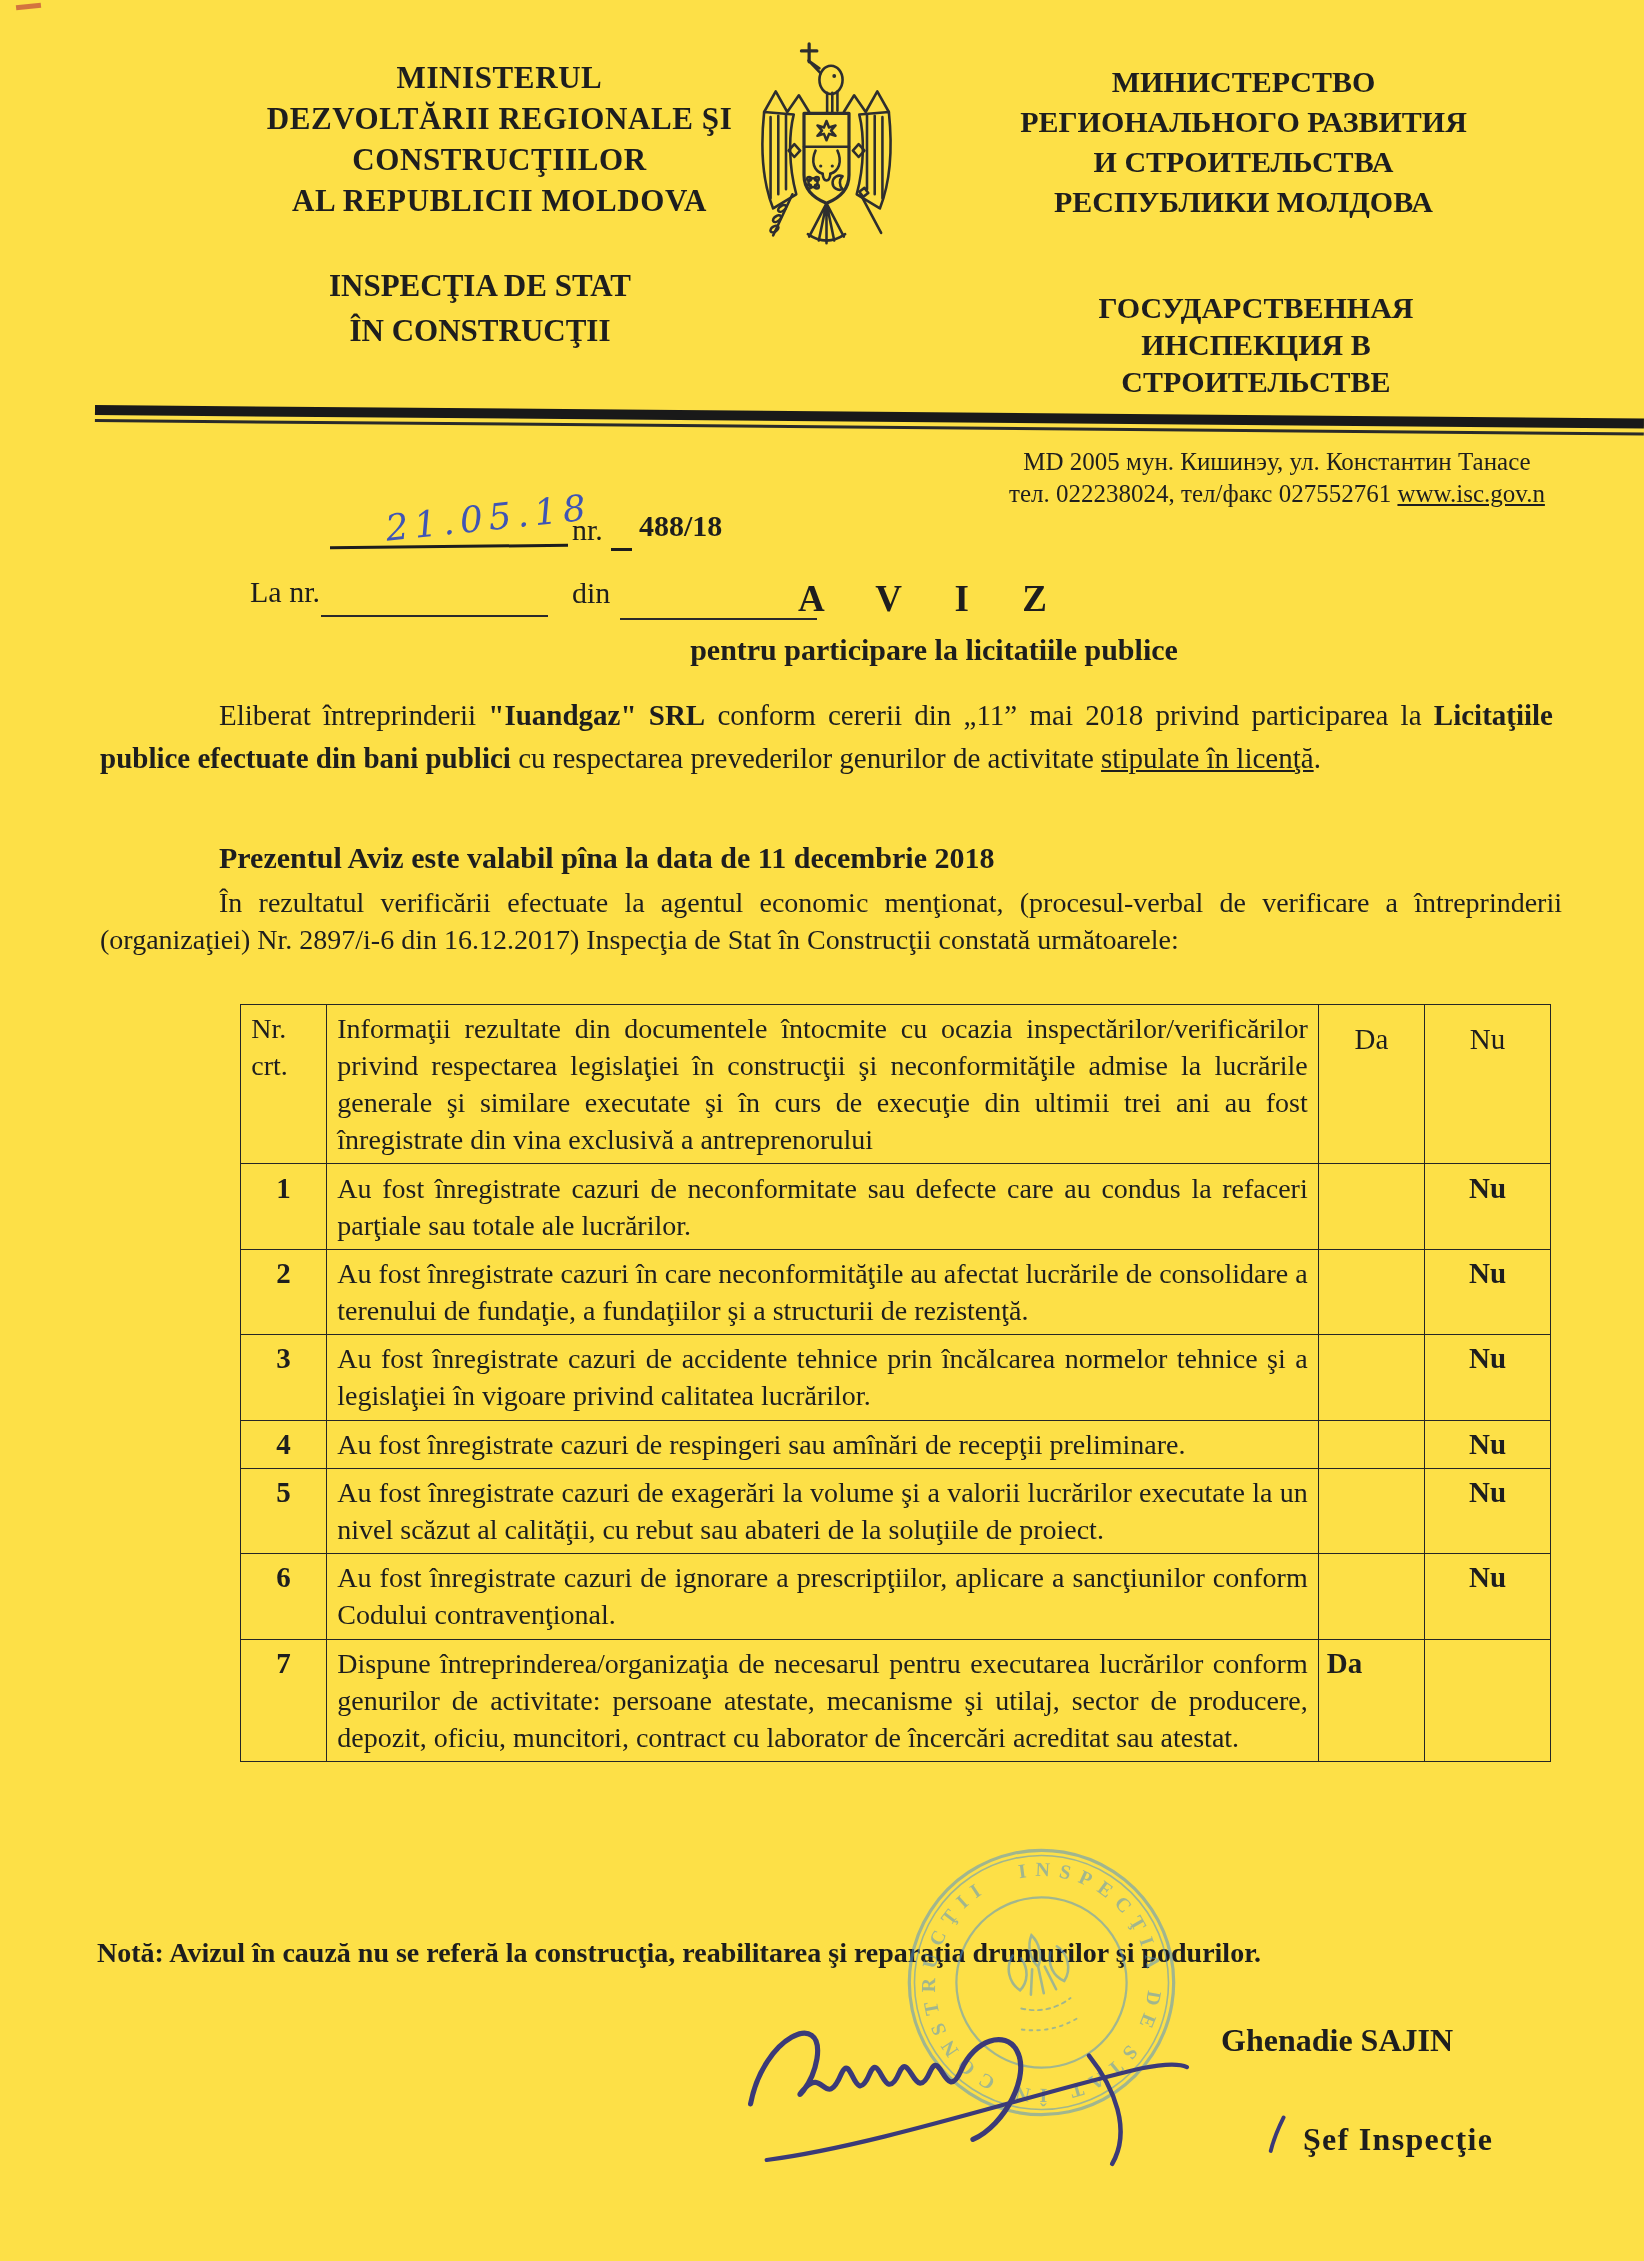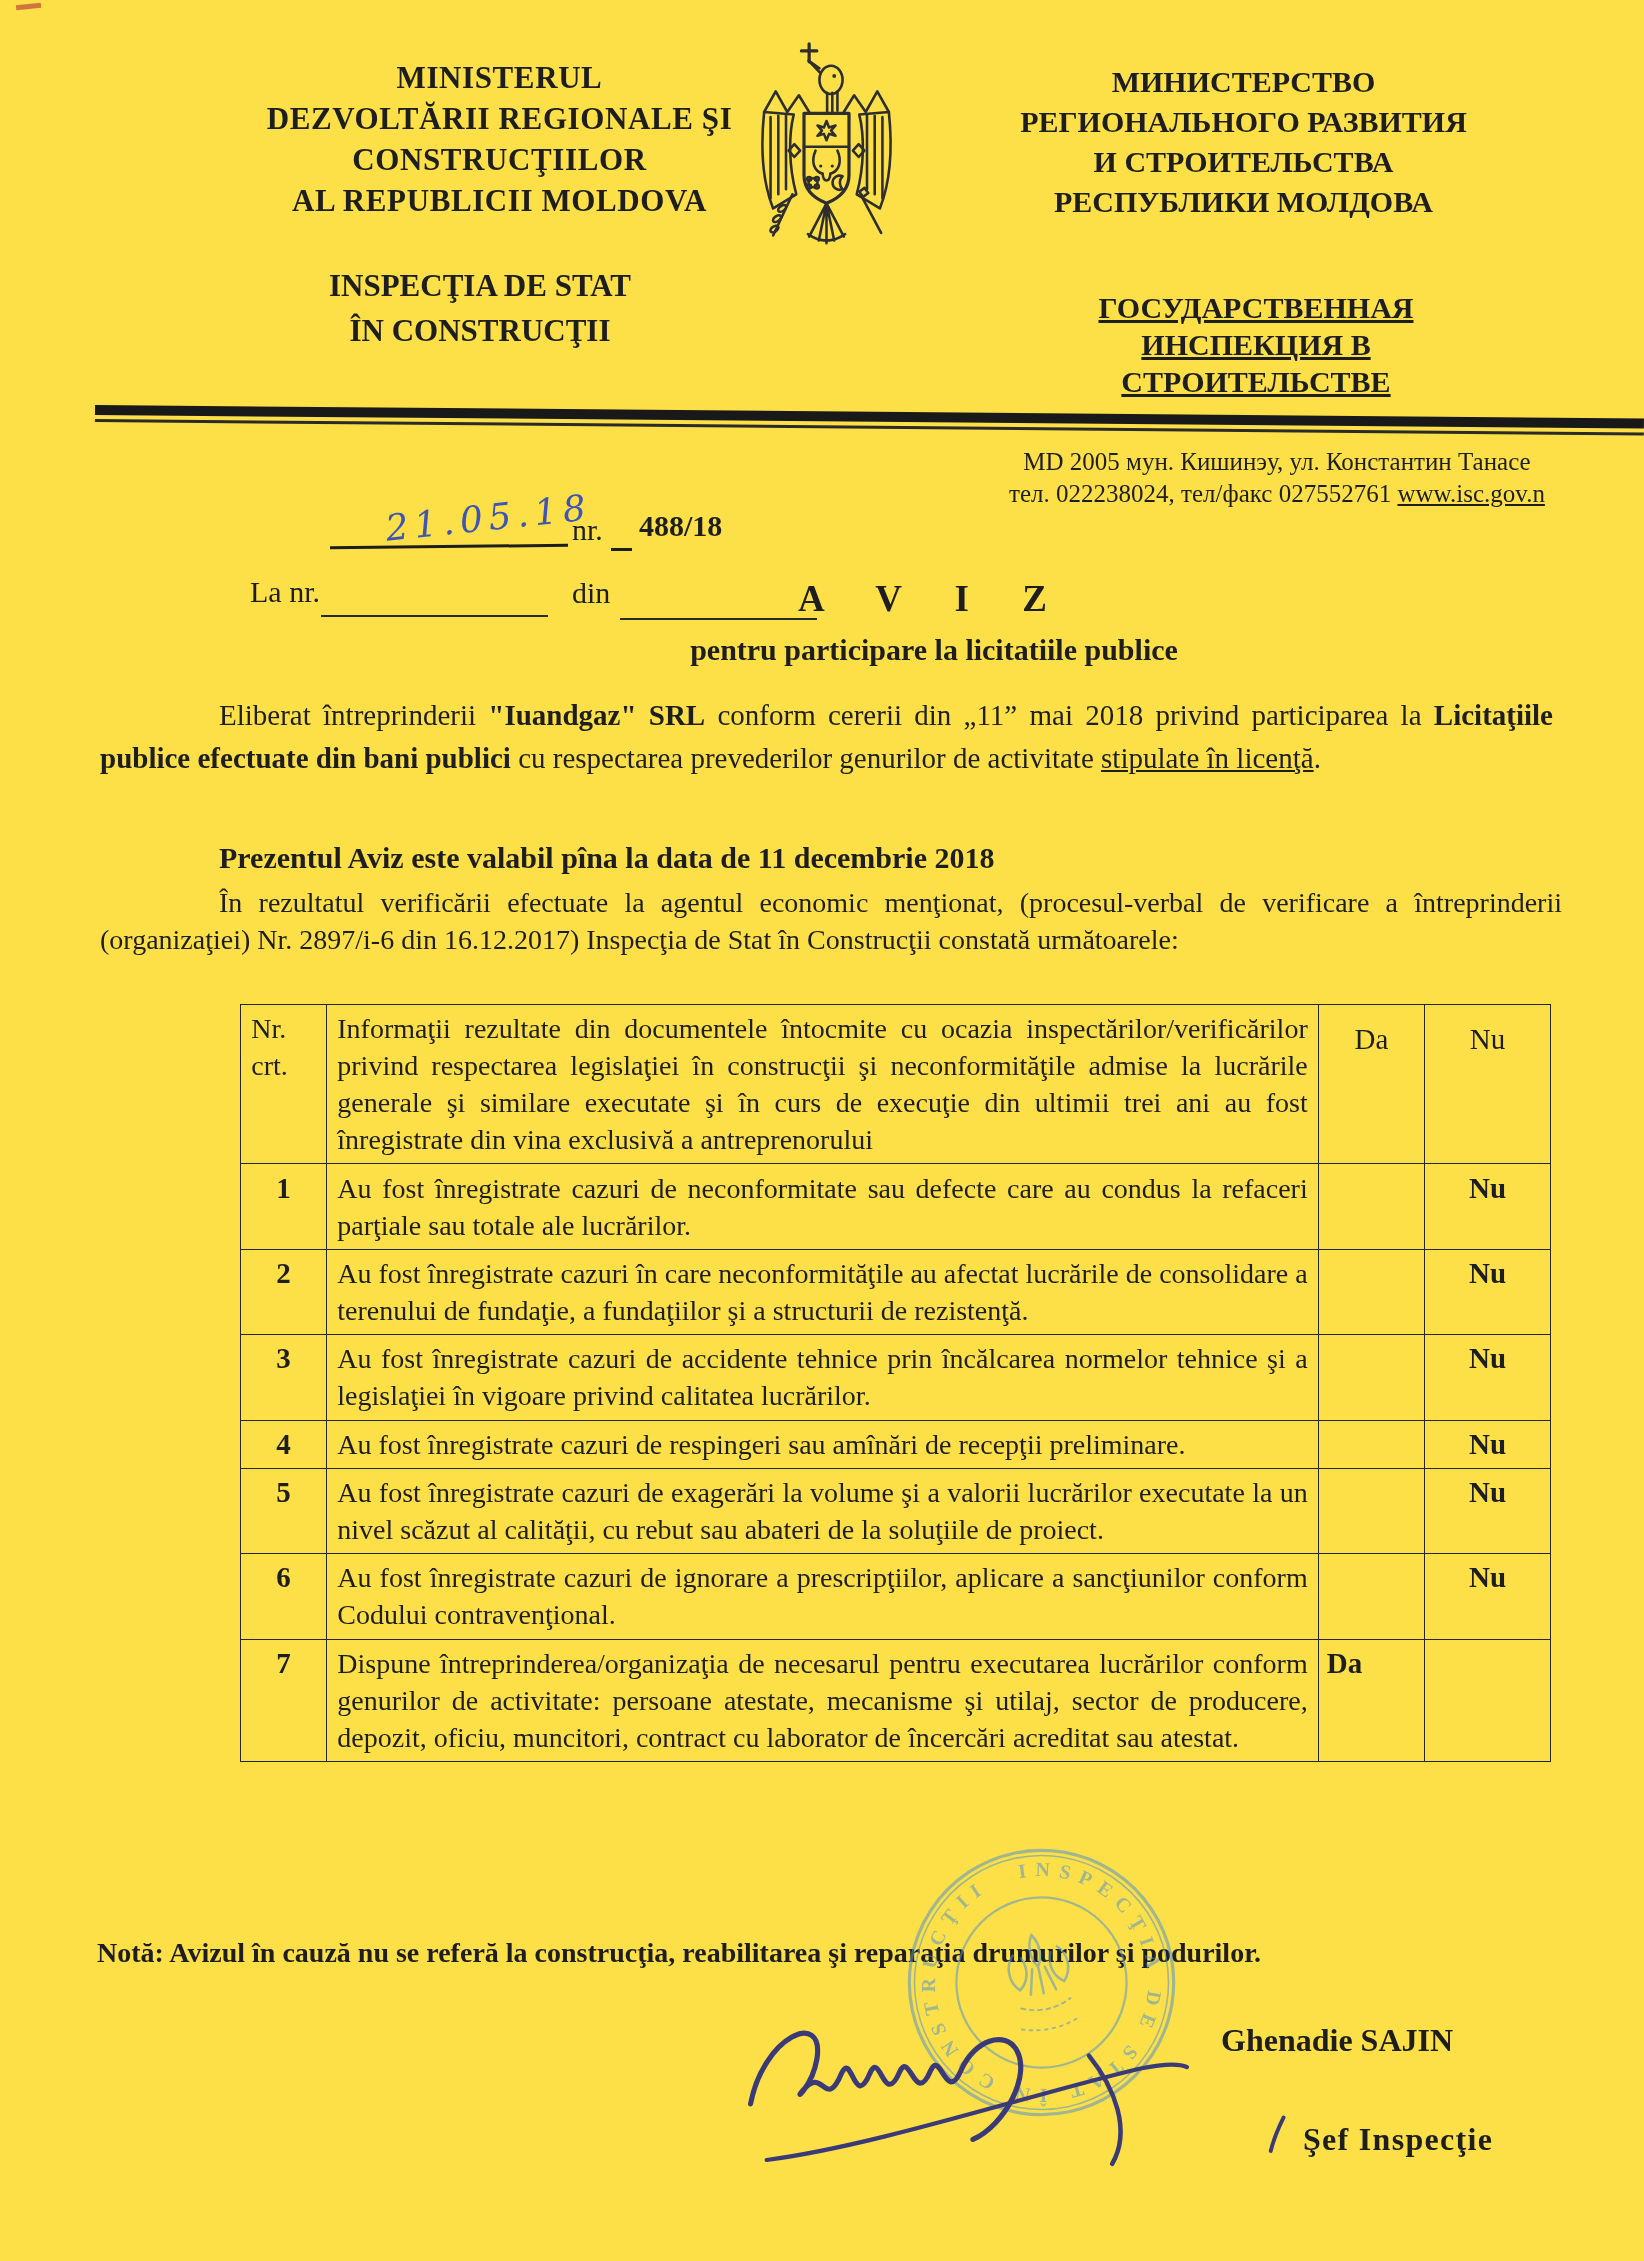--- a/index.html
+++ b/index.html
@@ -15,21 +15,21 @@
   .abs{position:absolute;}
   .ctr{text-align:center;}
 
   
   .red-mark{left:15.5px;top:3.9px;width:24.5px;height:4.5px;background:#c4503c;opacity:.75;transform:rotate(-6deg);}
 
   
   .hdr-left-ministry{left:129px;top:57px;width:741px;font-size:31px;line-height:41px;font-weight:bold;letter-spacing:0.6px;}
   .hdr-left-inspection{left:129px;top:263px;width:702px;font-size:31px;line-height:45px;font-weight:bold;}
   .hdr-right-ministry{left:902px;top:62px;width:683px;font-size:30px;line-height:40px;font-weight:bold;}
-  .hdr-right-inspection{left:918px;top:289px;width:676px;font-size:30px;line-height:37px;font-weight:bold;text-decoration:underline;}
+  .hdr-right-inspection{left:918px;top:289px;width:676px;font-size:30px;line-height:37px;font-weight:bold;}
   .emblem{left:733px;top:40px;}
 
   
   .rule{left:95px;top:405px;width:1549px;height:9.7px;background:#191919;transform:rotate(0.5deg);transform-origin:left center;}
   .rule::after{content:"";position:absolute;left:0;top:14px;width:100%;height:2.6px;background:#2a2a2a;}
 
   
   .addr-left{left:132px;top:428px;width:741px;font-size:25px;line-height:32px;}
   .addr-right{left:910px;top:446px;width:734px;font-size:25px;line-height:32px;}
   .link{text-decoration:underline;}

